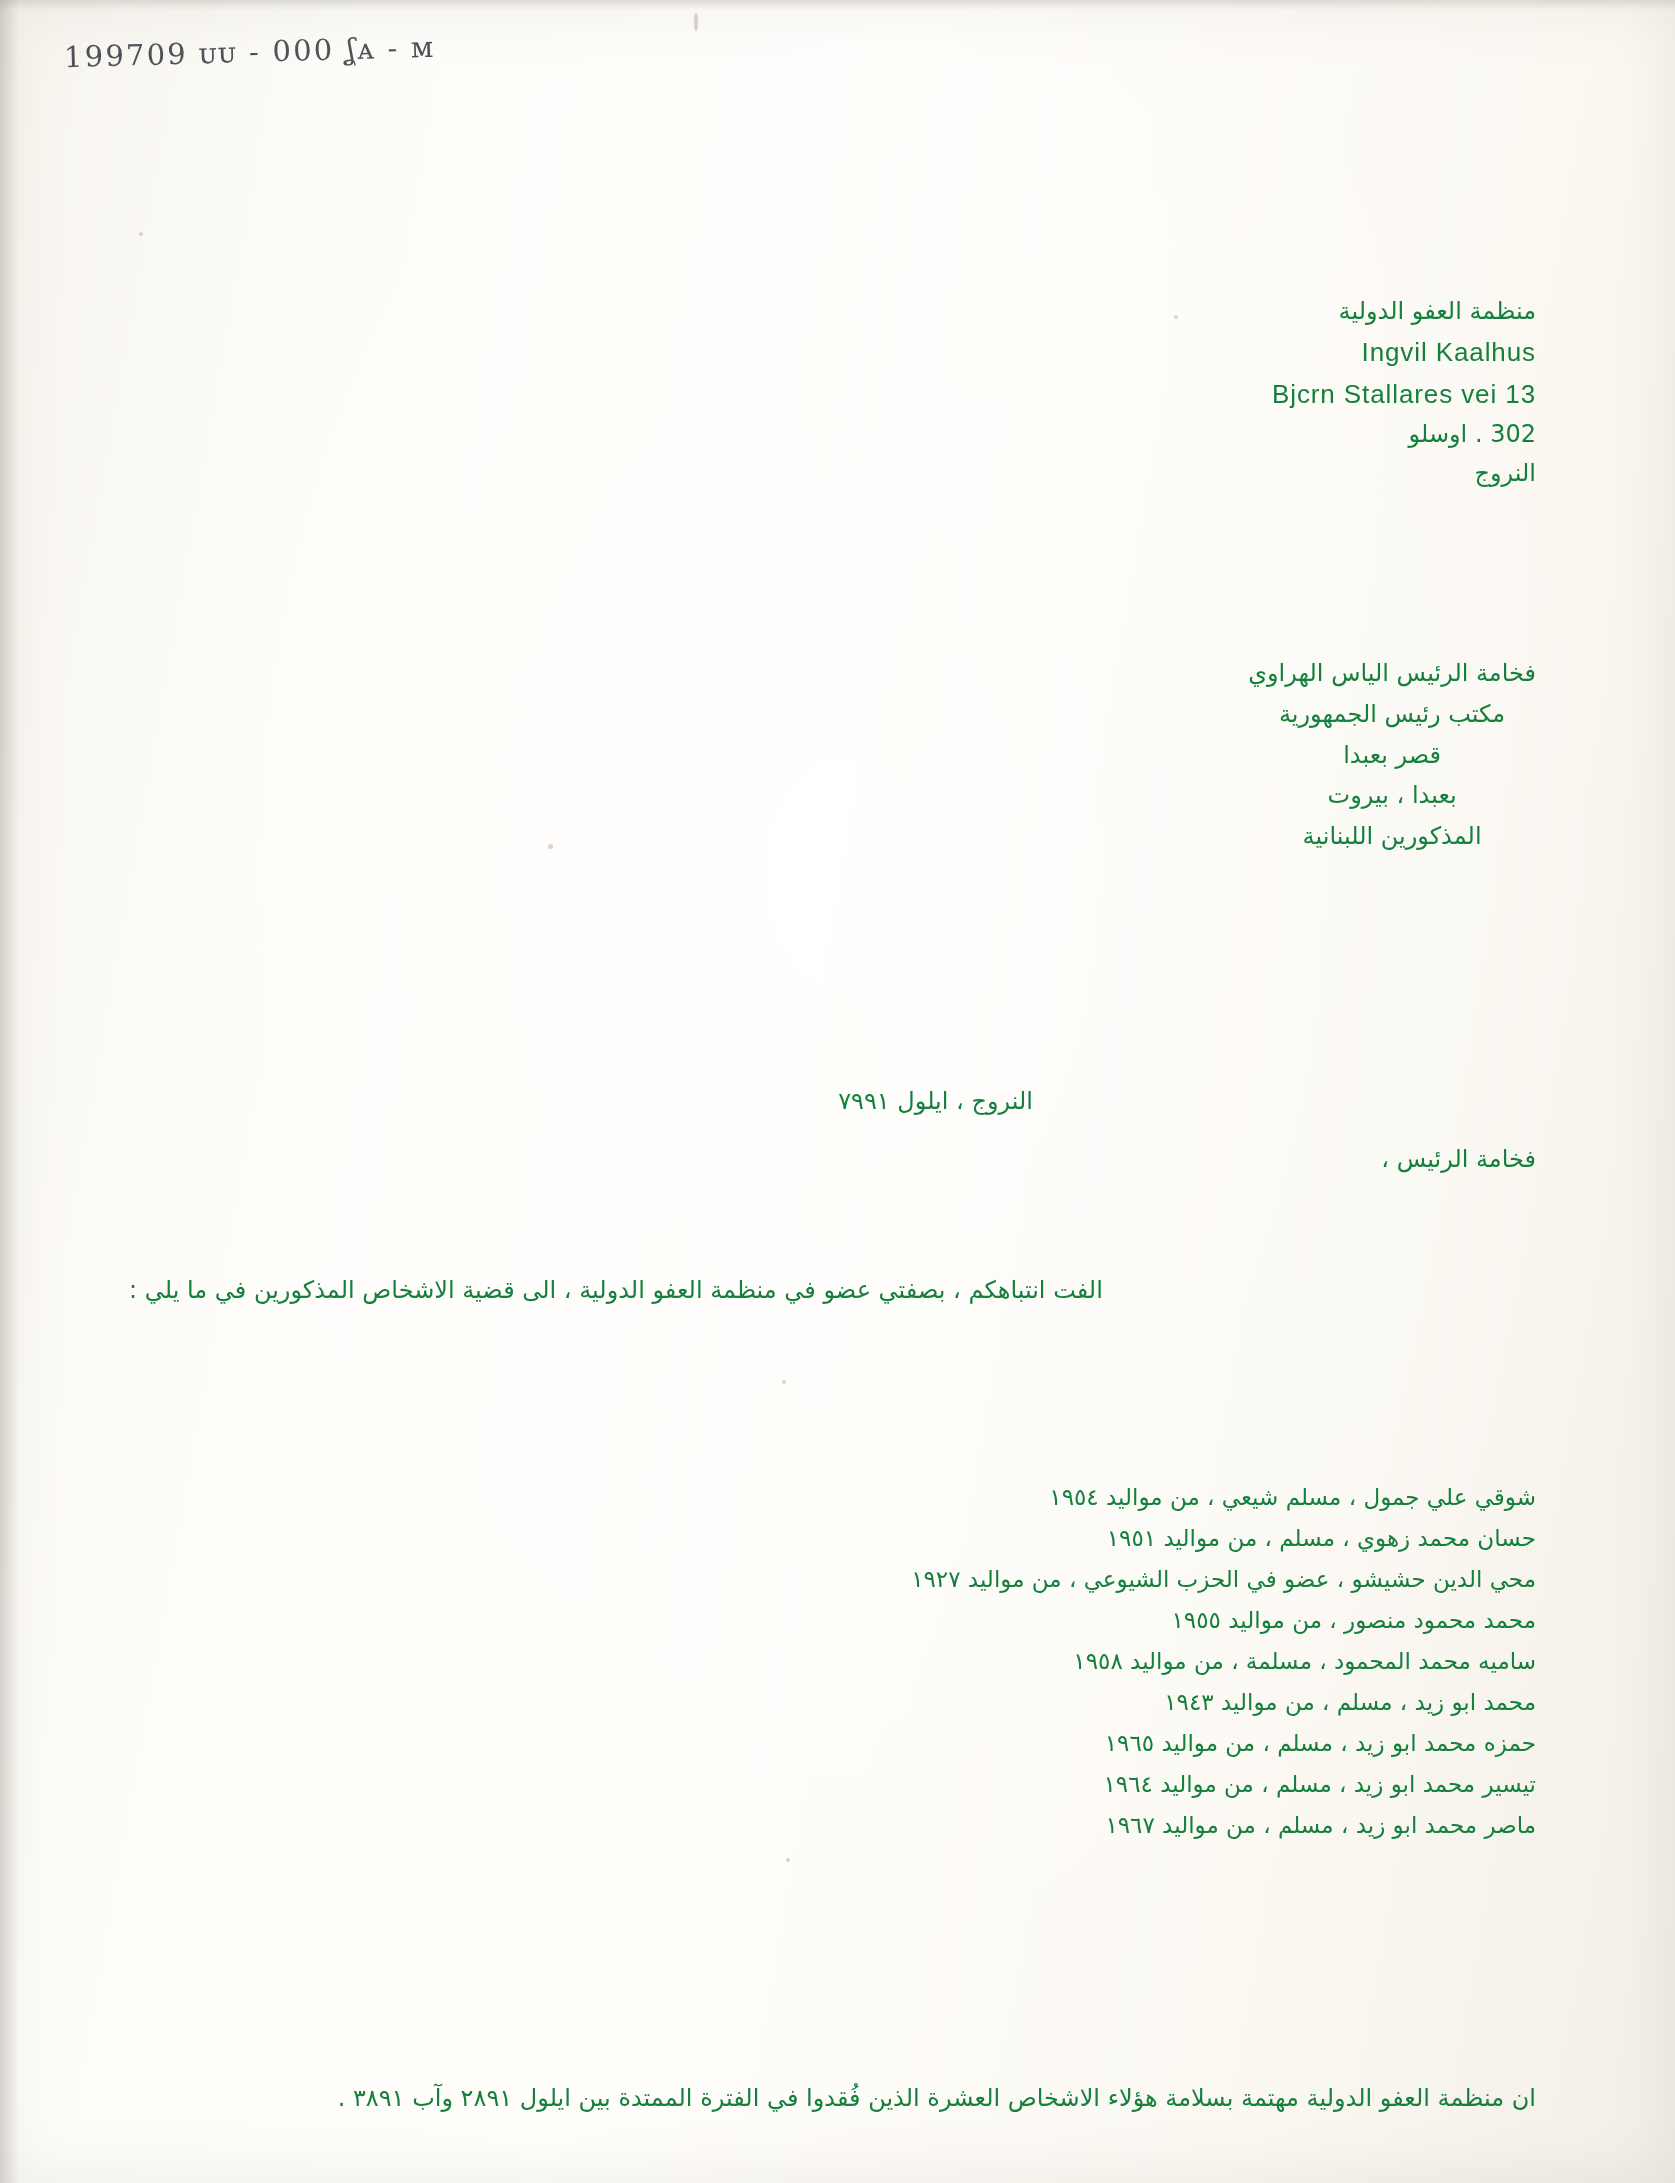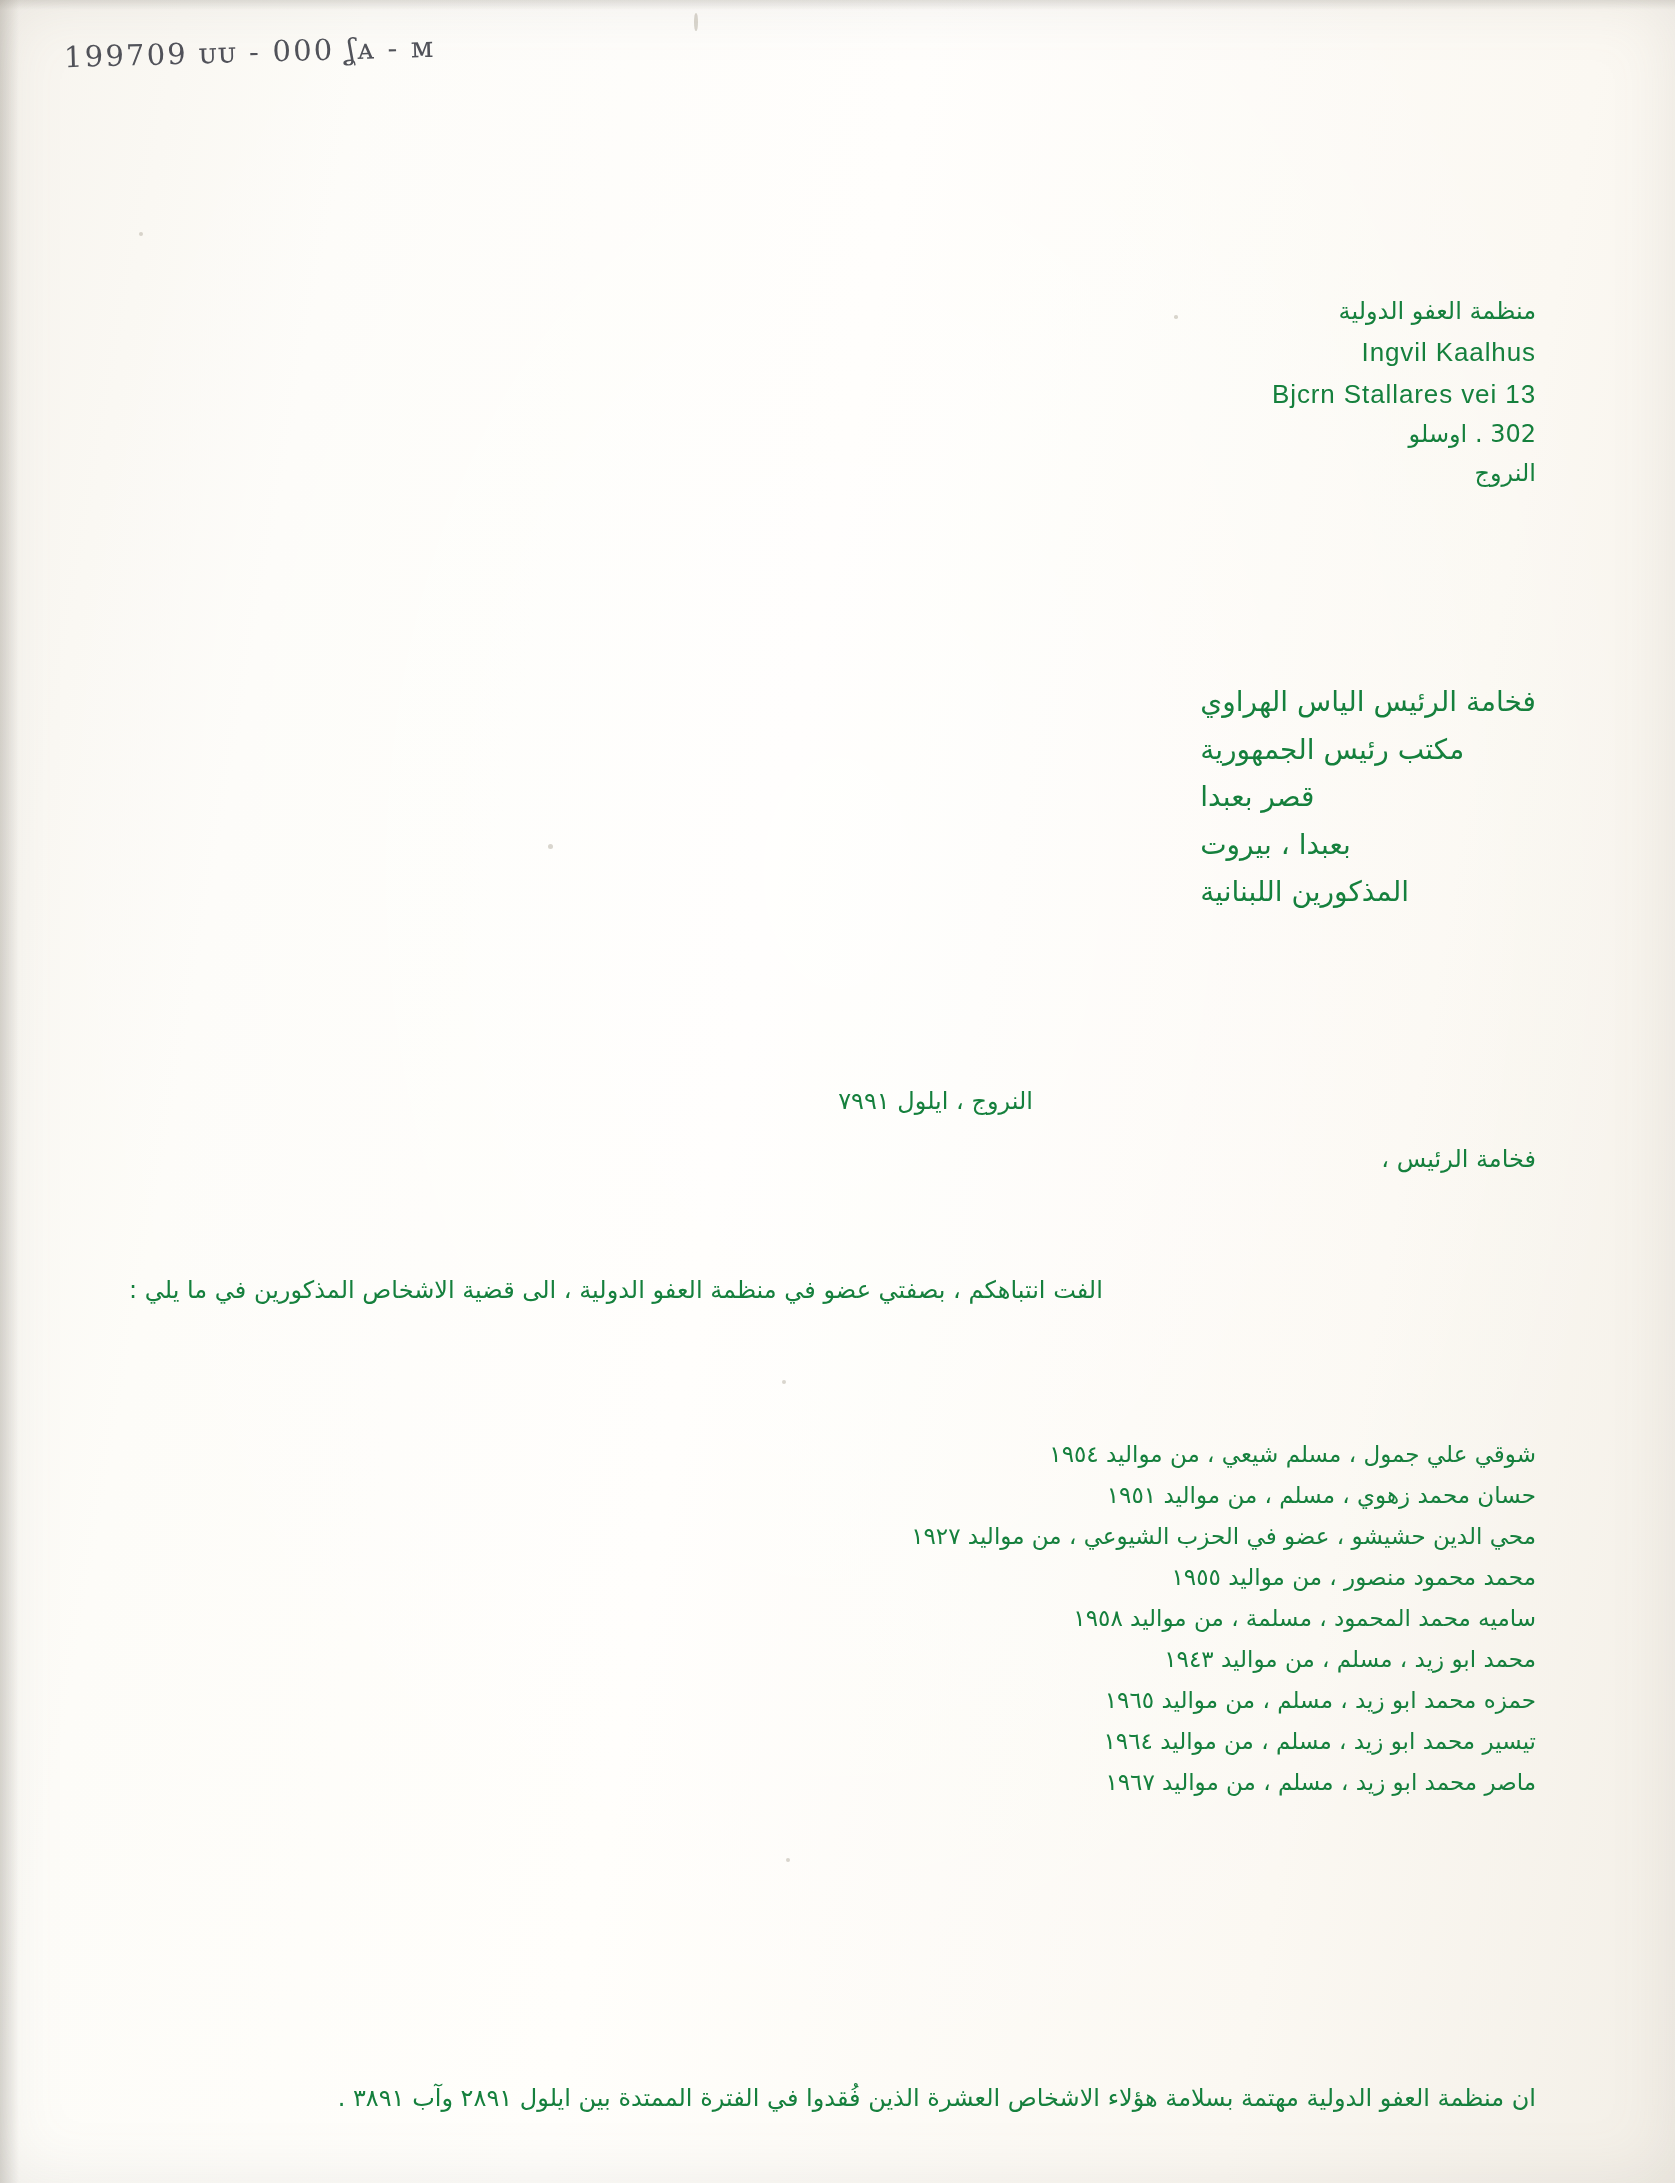--- a/index.html
+++ b/index.html
@@ -92,23 +92,23 @@
     font-family: "Liberation Sans", sans-serif;
     font-size: 26px;
     letter-spacing: 0.9px;
     direction: ltr;
     text-align: right;
   }
 
   
   #recipient-block {
     right: 139px;
-    top: 678px;
-    text-align: left;
-    font-size: 28px;
+    top: 653px;
+    text-align: center;
+    font-size: 24px;
     line-height: 1.70;
   }
 
   
   #dateline {
     right: 642px;
     top: 1087px;
     font-size: 24px;
     text-align: right;
     margin-left: 32px;
@@ -128,21 +128,21 @@
     top: 1269px;
     width: 1407px;
     font-size: 24px;
     line-height: 1.75;
     text-align: left;
   }
 
   
   #names-list {
     right: 139px;
-    top: 1434px;
+    top: 1477px;
     font-size: 23px;
     line-height: 1.78;
     text-align: right;
     list-style: none;
     margin: 0;
     padding: 0;
   }
   #names-list li {
     white-space: nowrap;
   }

